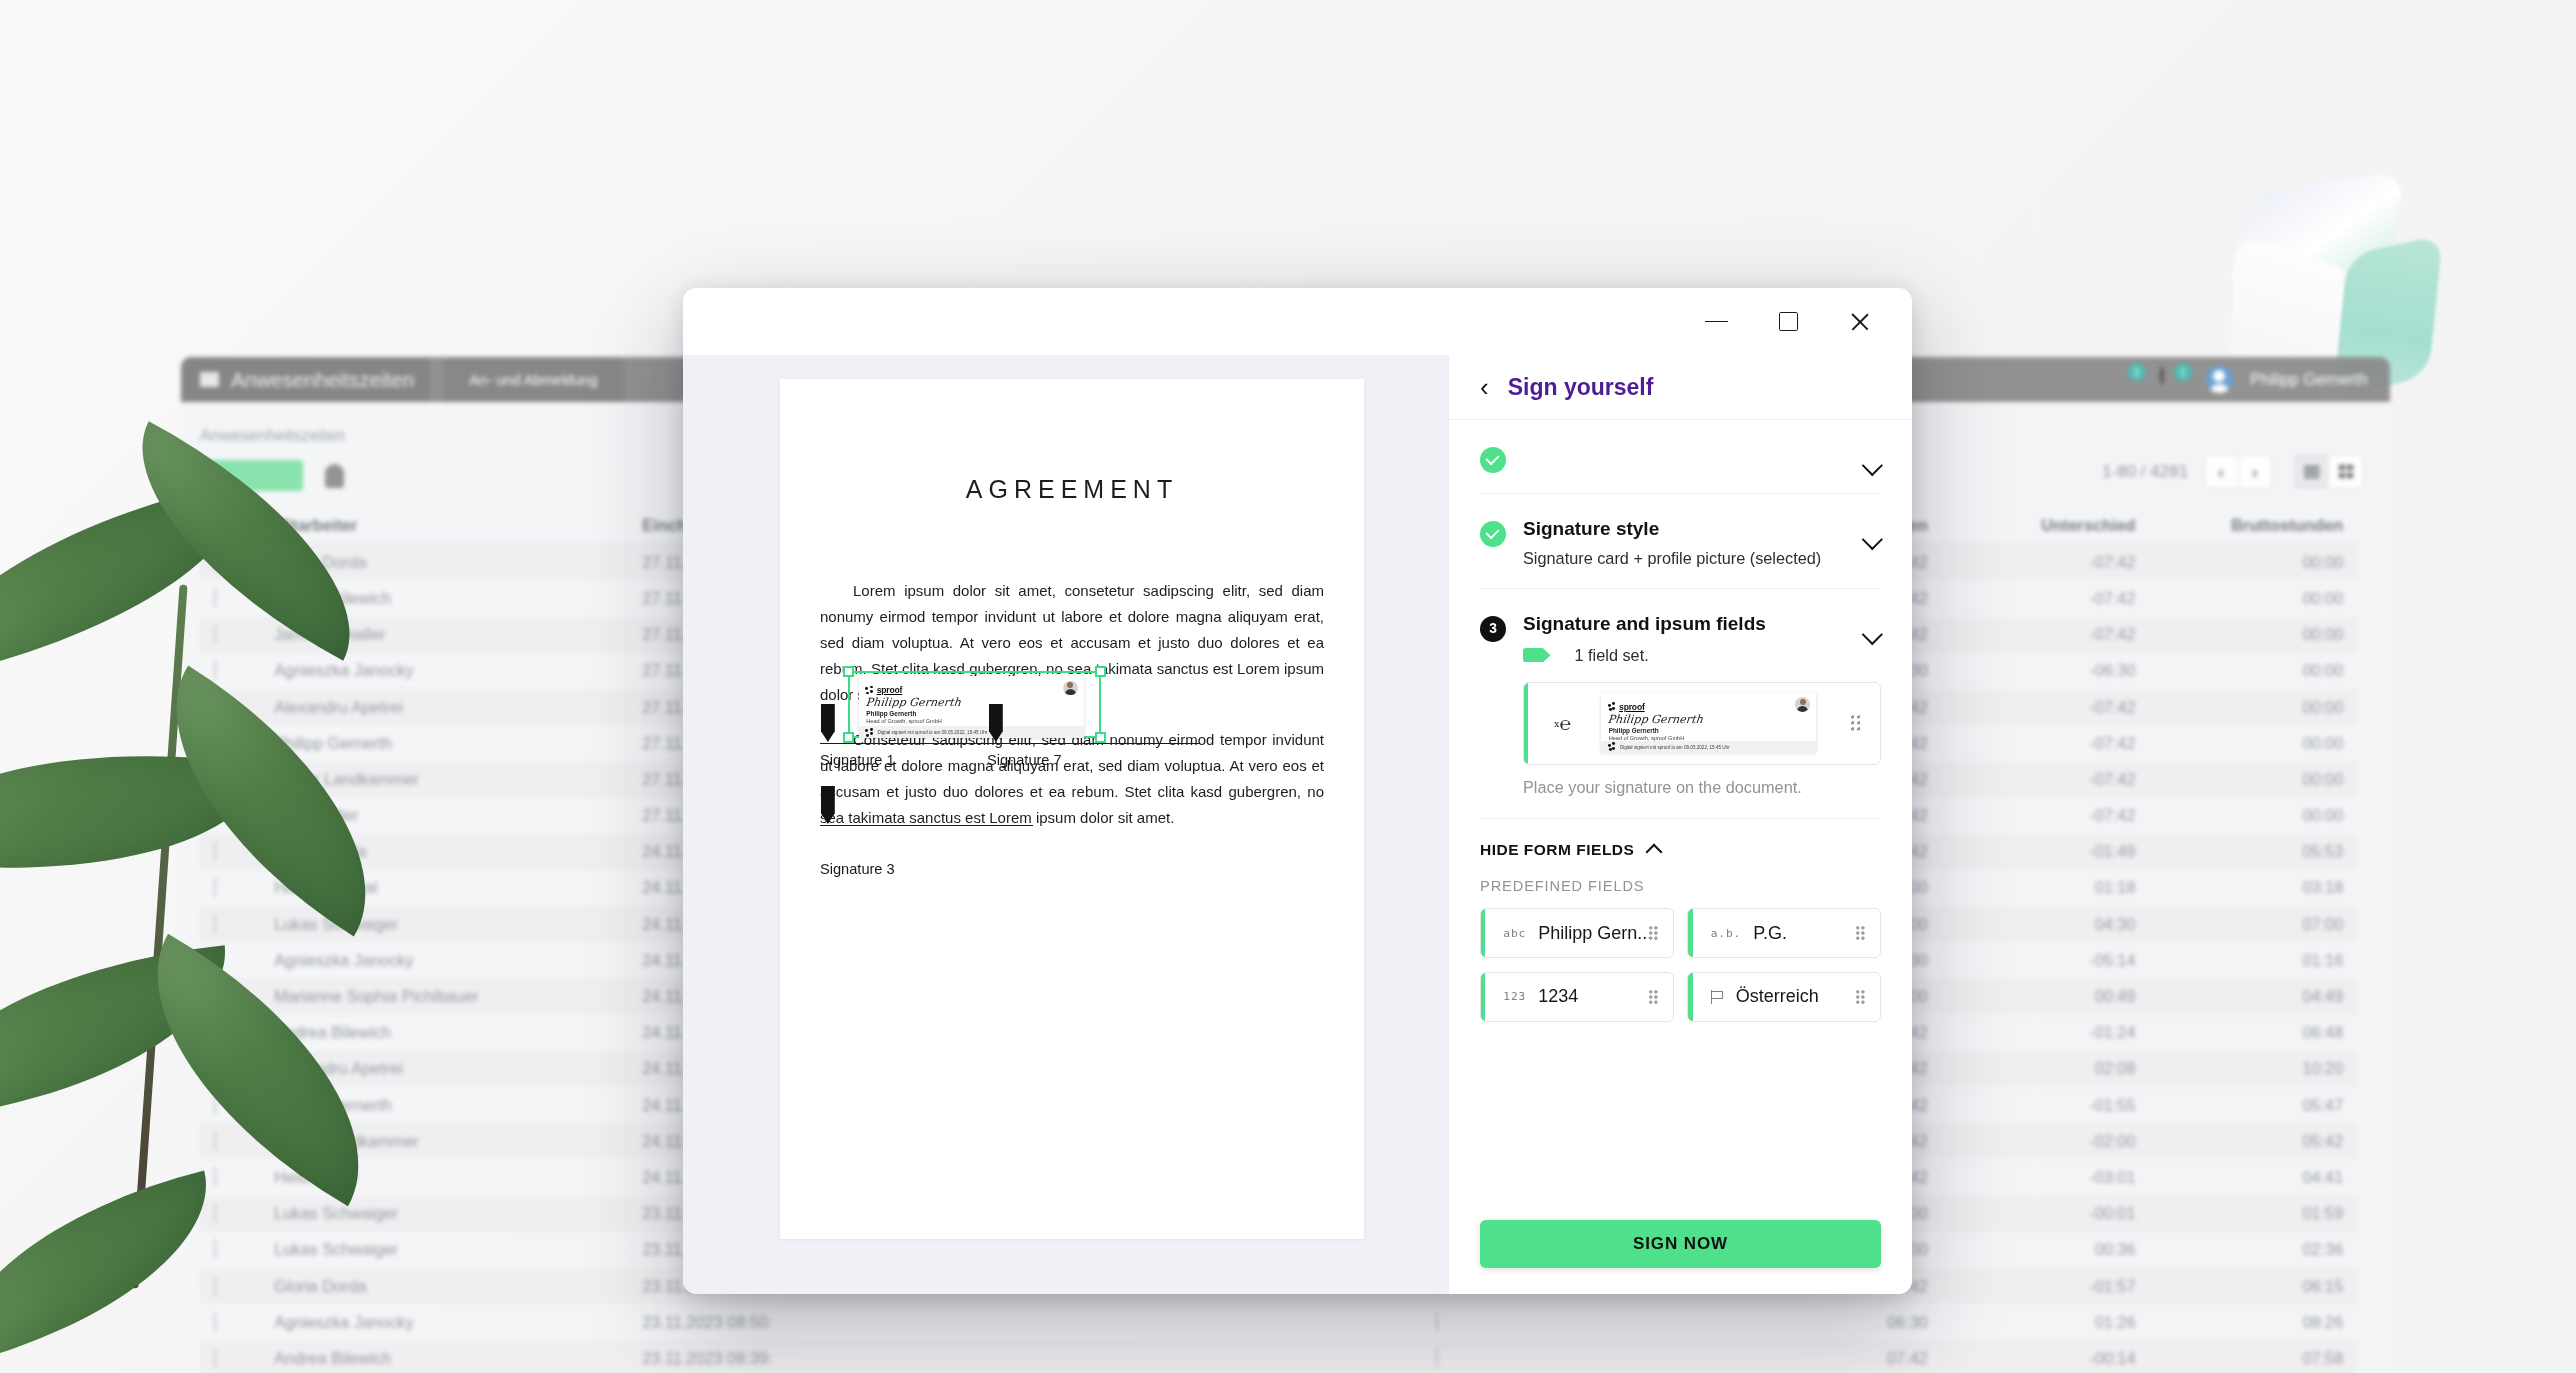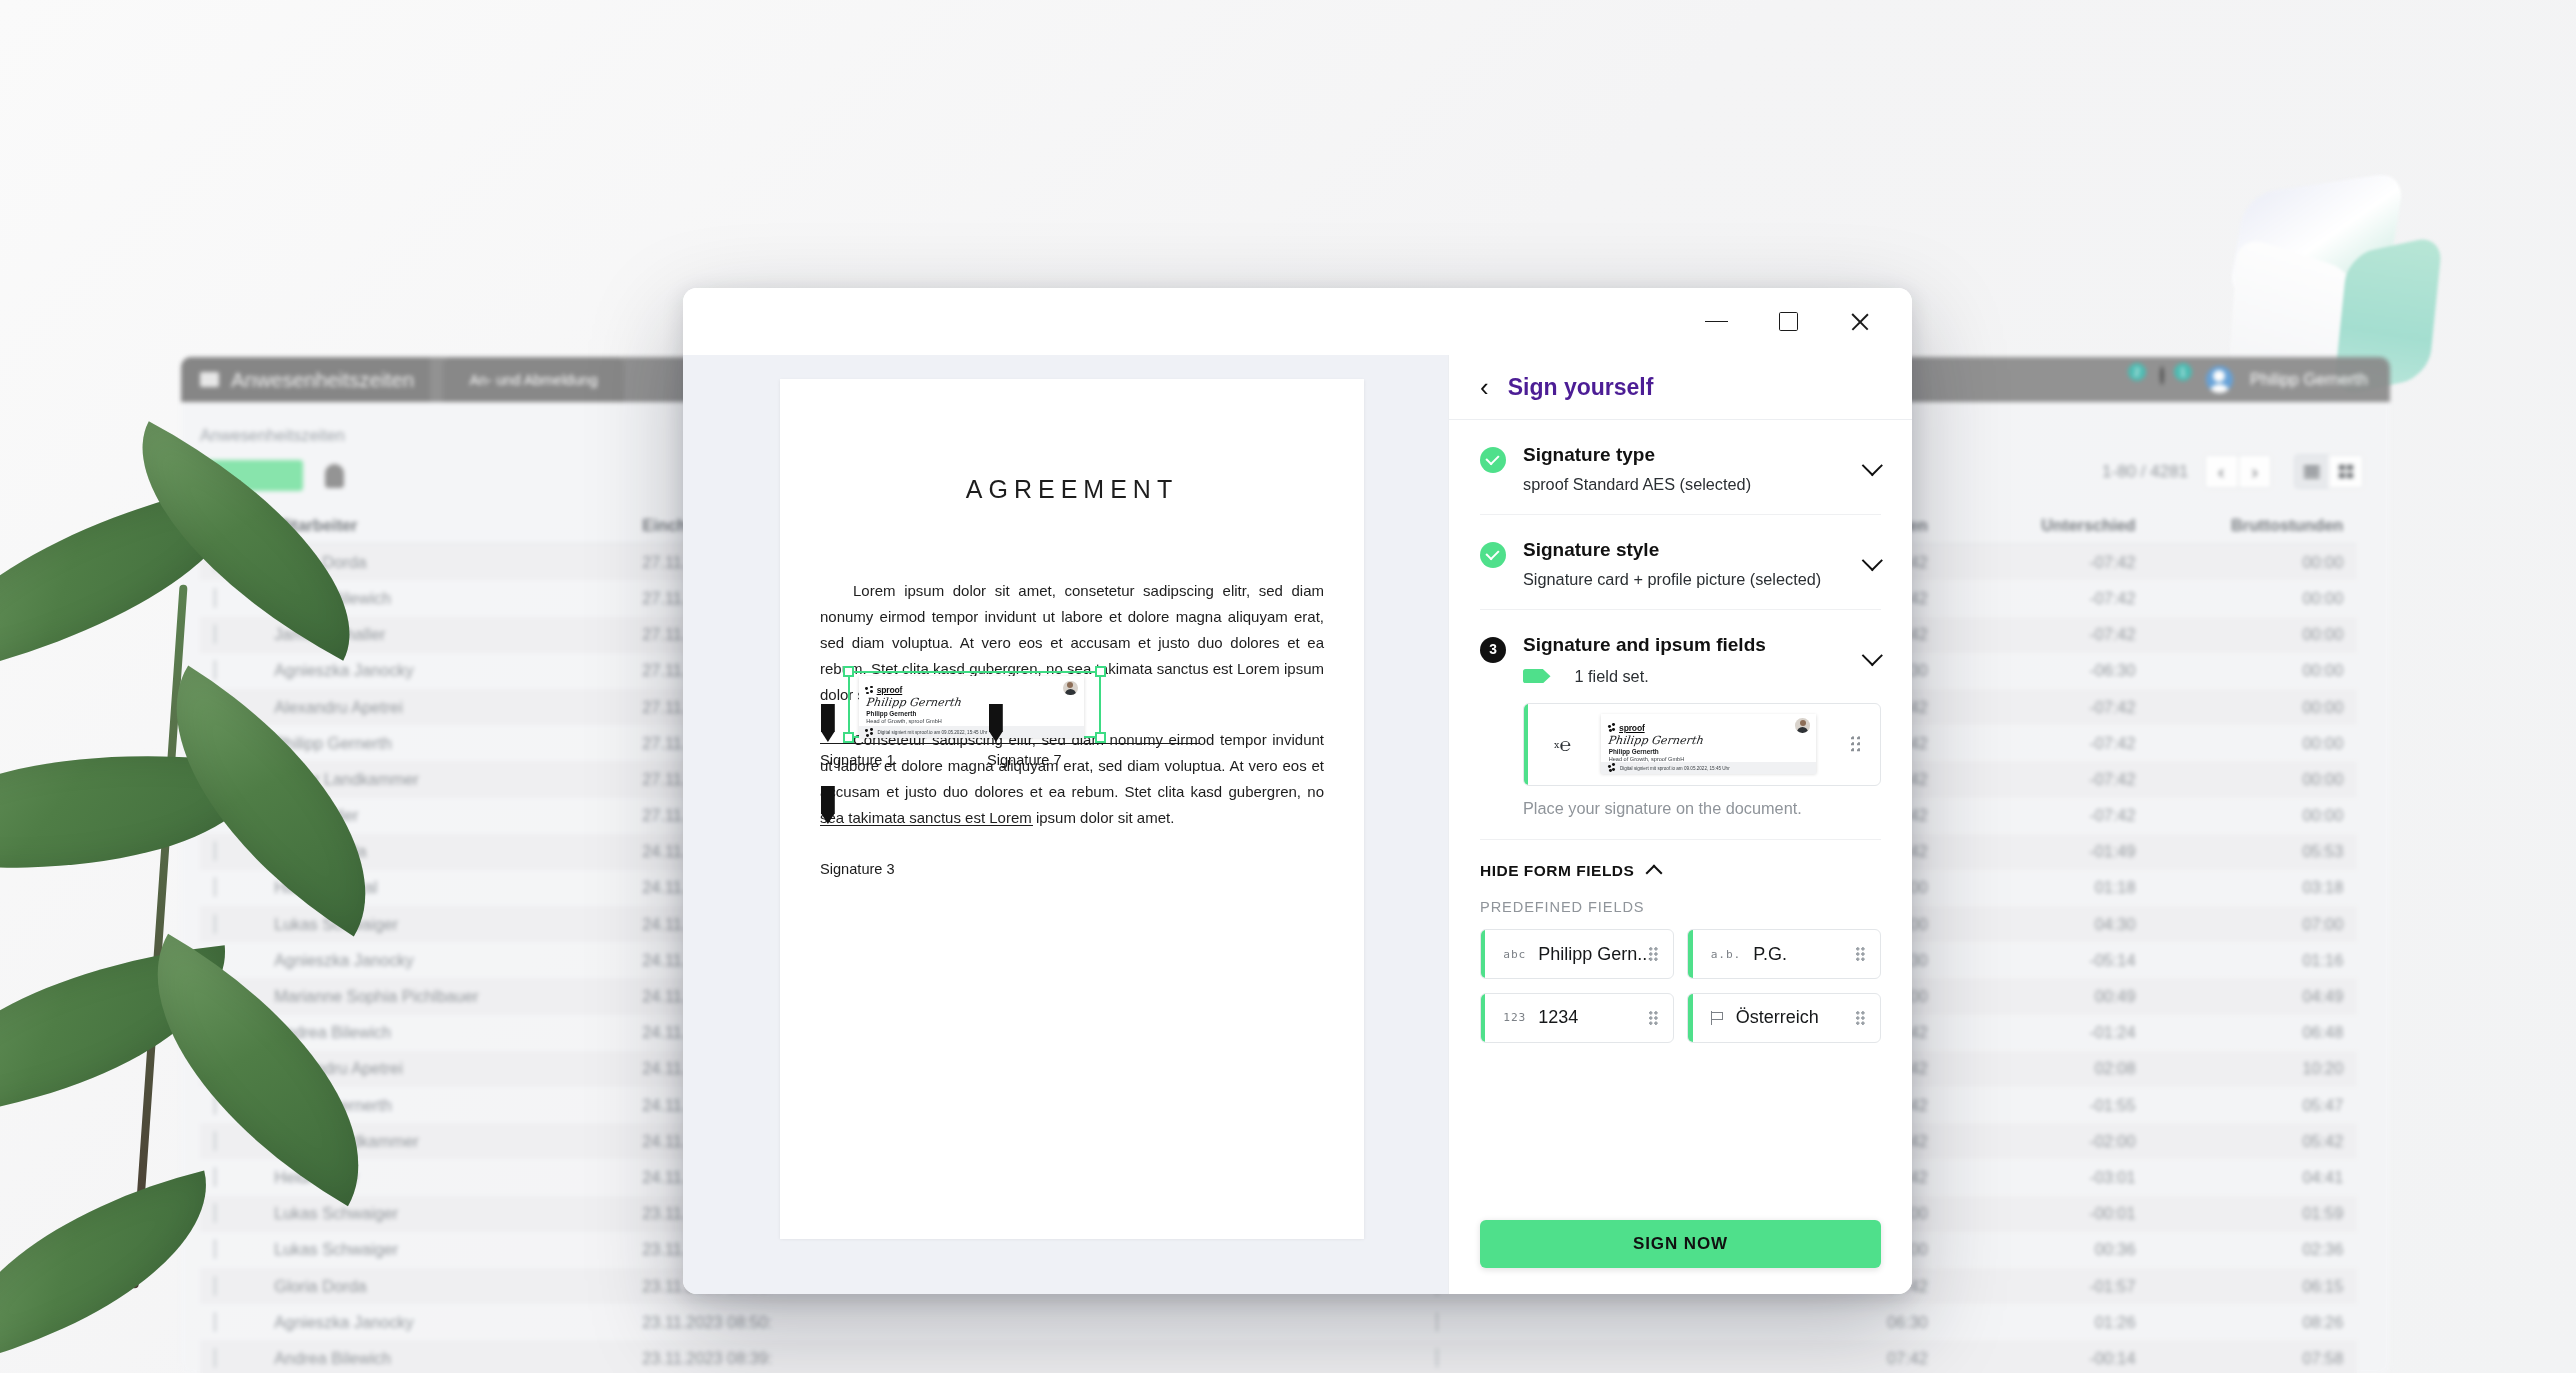--- a/index.html
+++ b/index.html
@@ -642,24 +642,20 @@
       <div class="panel">
         <div class="panel-head">
           <span class="back-ico">‹</span>
           <span class="panel-title">Sign yourself</span>
         </div>
 
         <div class="panel-scroll">
 
           <div class="step">
             <span class="step-ico done"></span>
-            <span class="step-main">
-              <span class="step-title">Signature type</span>
-              <div class="step-sub">sproof Standard AES (selected)</div>
-            </span>
             <span class="chev"></span>
           </div>
 
           <div class="step">
             <span class="step-ico done"></span>
             <span class="step-main">
               <span class="step-title">Signature style</span>
               <div class="step-sub">Signature card + profile picture (selected)</div>
             </span>
             <span class="chev"></span>

